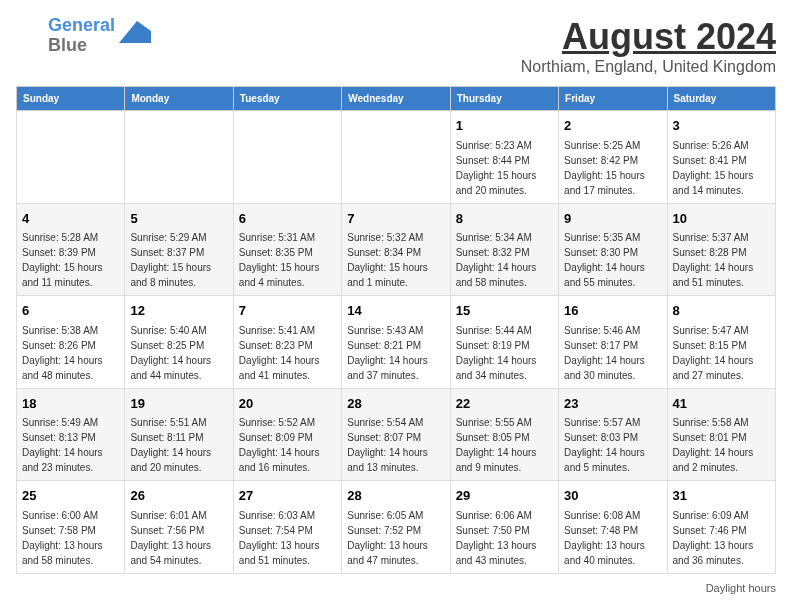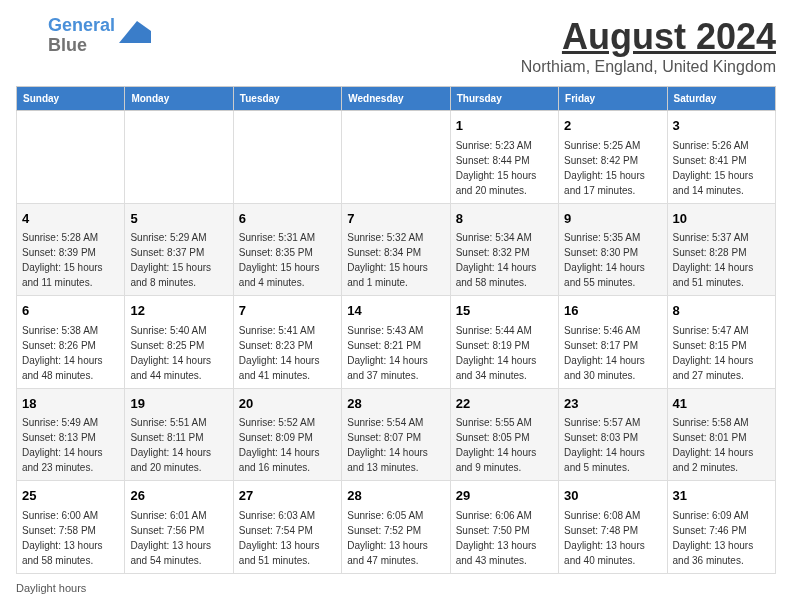--- a/index.html
+++ b/index.html
@@ -74,21 +74,21 @@
       margin-bottom: 2px;
     }
     .day-detail {
       font-size: 10px;
       color: #333;
     }
     .footer {
       margin-top: 8px;
       font-size: 11px;
       color: #555;
-      text-align: left;
+      text-align: right;
     }
   </style>
 </head>
 <body>
 
 <div class="header">
   <div class="logo">
     <div style="display:flex;align-items:center;margin-left:32px;">
       <span class="logo-text">
         <span>General</span><br><span style="color:#737373;">Blue</span>

